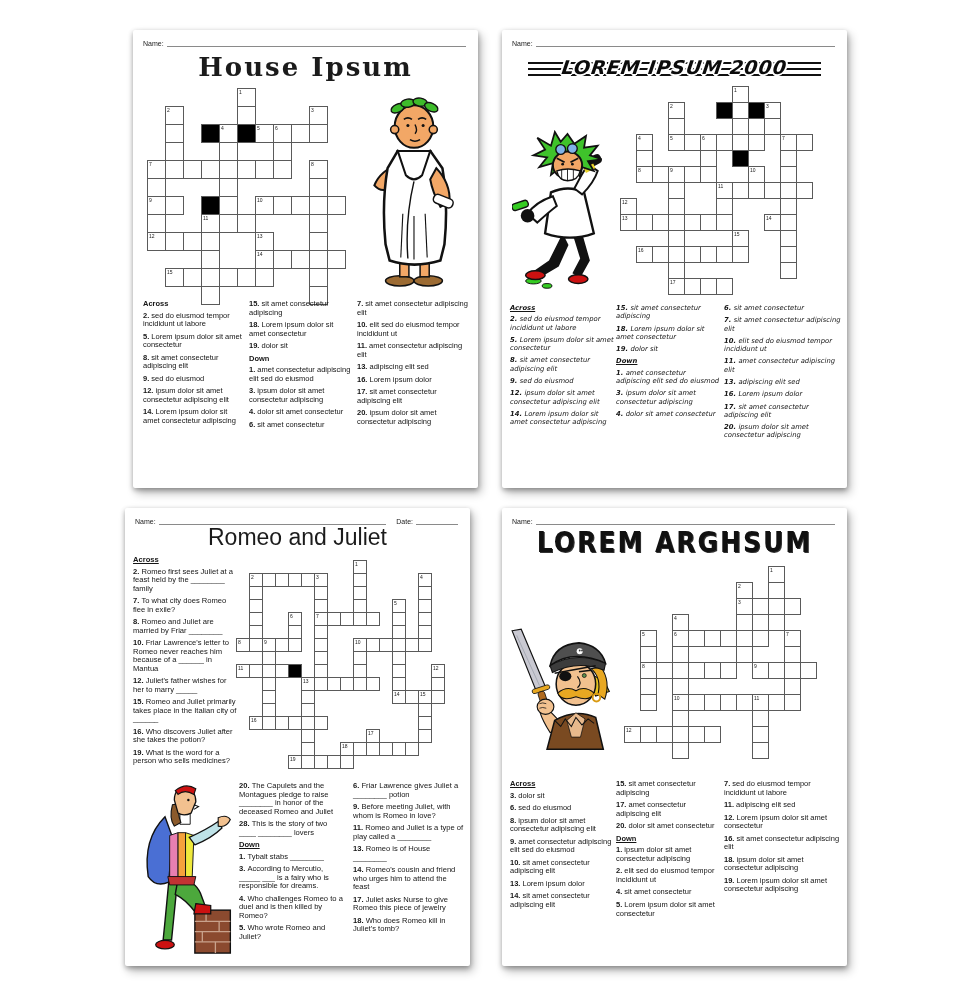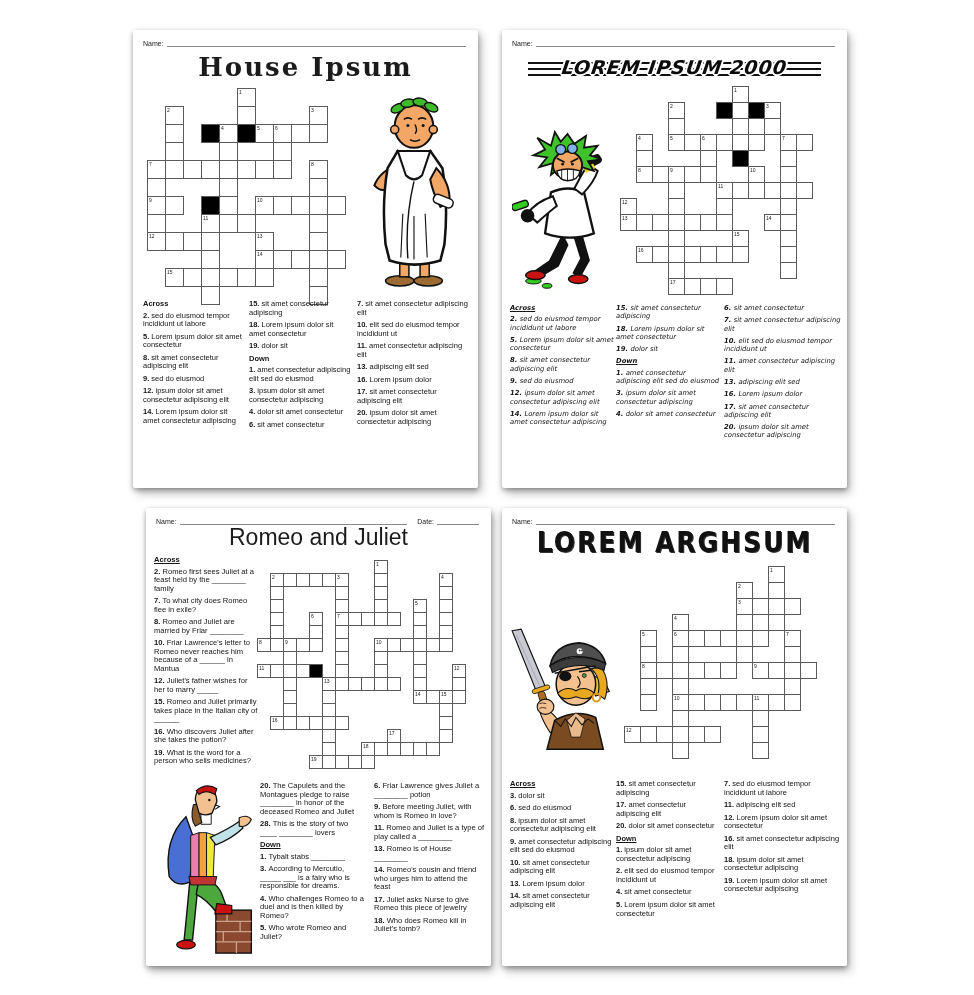--- a/index.html
+++ b/index.html
@@ -7,21 +7,21 @@
     width:974px;height:995px;position:relative;overflow:hidden;
     background:#ffffff;
     font-family:"Liberation Sans",sans-serif;
   }
   .page{
     position:absolute;width:345px;height:458px;background:#fff;border-radius:2px;
     box-shadow:0 2px 5px rgba(0,0,0,.30), 3px 5px 10px rgba(0,0,0,.28);
   }
   #p1{left:133px;top:30px;}
   #p2{left:502px;top:30px;}
-  #p3{left:146px;top:508px;}
+  #p3{left:125px;top:508px;}
   #p4{left:502px;top:508px;}
 
   
   .name-row{position:absolute;left:10px;right:12px;top:8px;display:flex;align-items:flex-end;
             font-size:7px;color:#222;}
   .name-row .lbl{flex:none;}
   .name-row .line{flex:1;border-bottom:1px solid #8a8a8a;height:8px;margin-left:3px;}
   .name-row .shortline{flex:none;width:42px;border-bottom:1px solid #8a8a8a;height:8px;margin-left:3px;}
   .name-row .datelbl{flex:none;margin-left:10px;}
 

